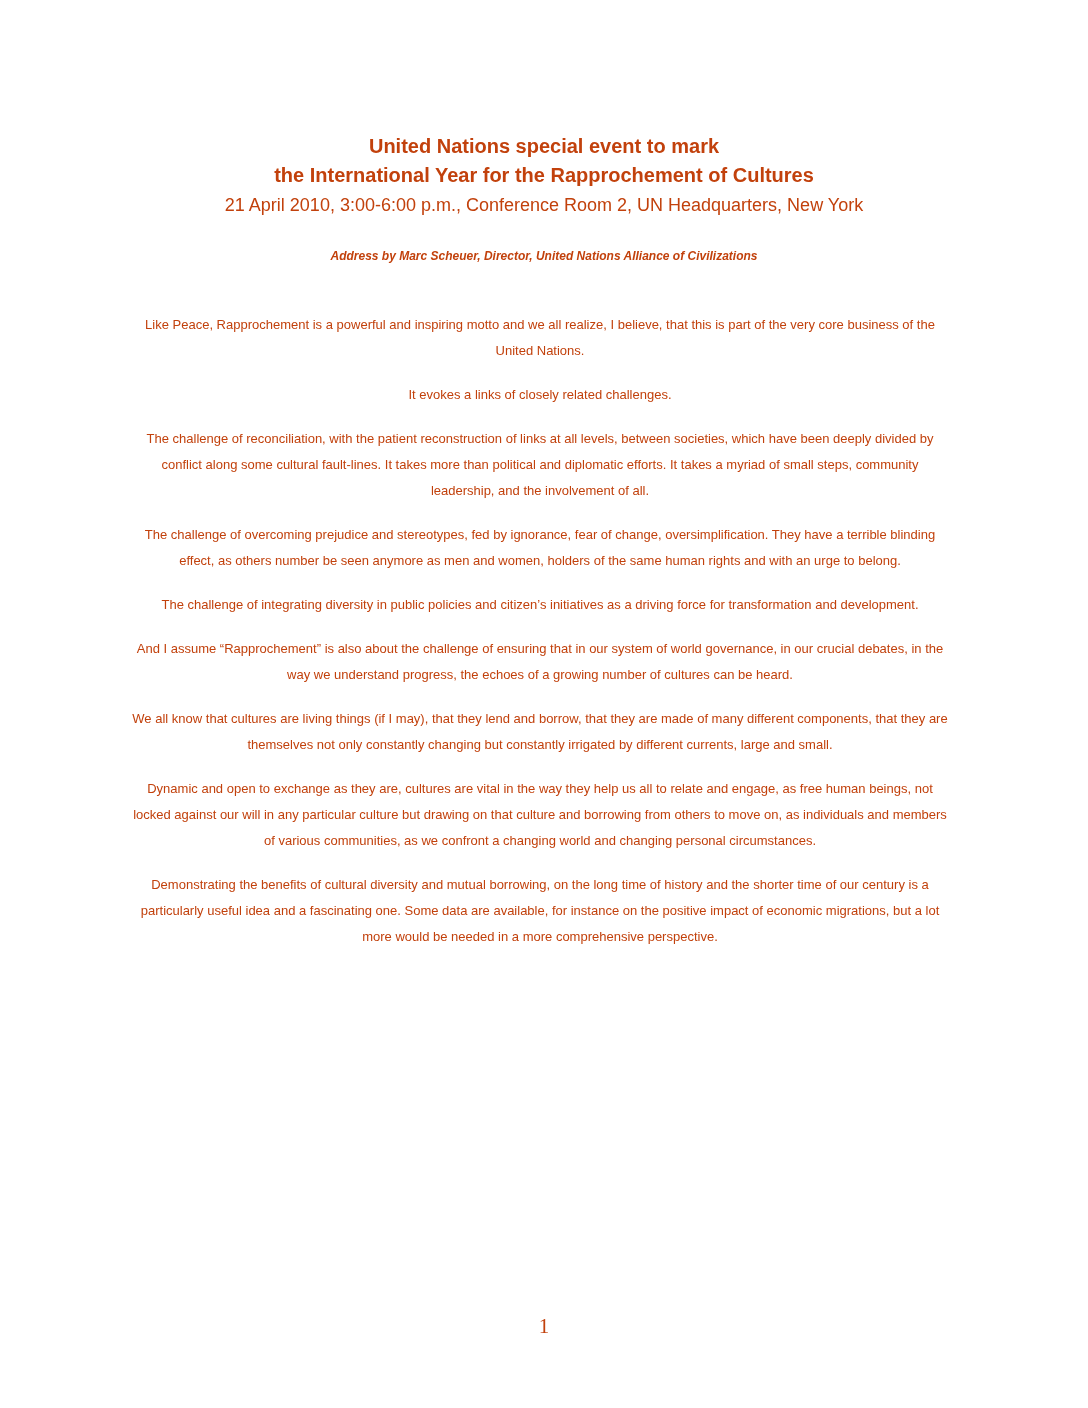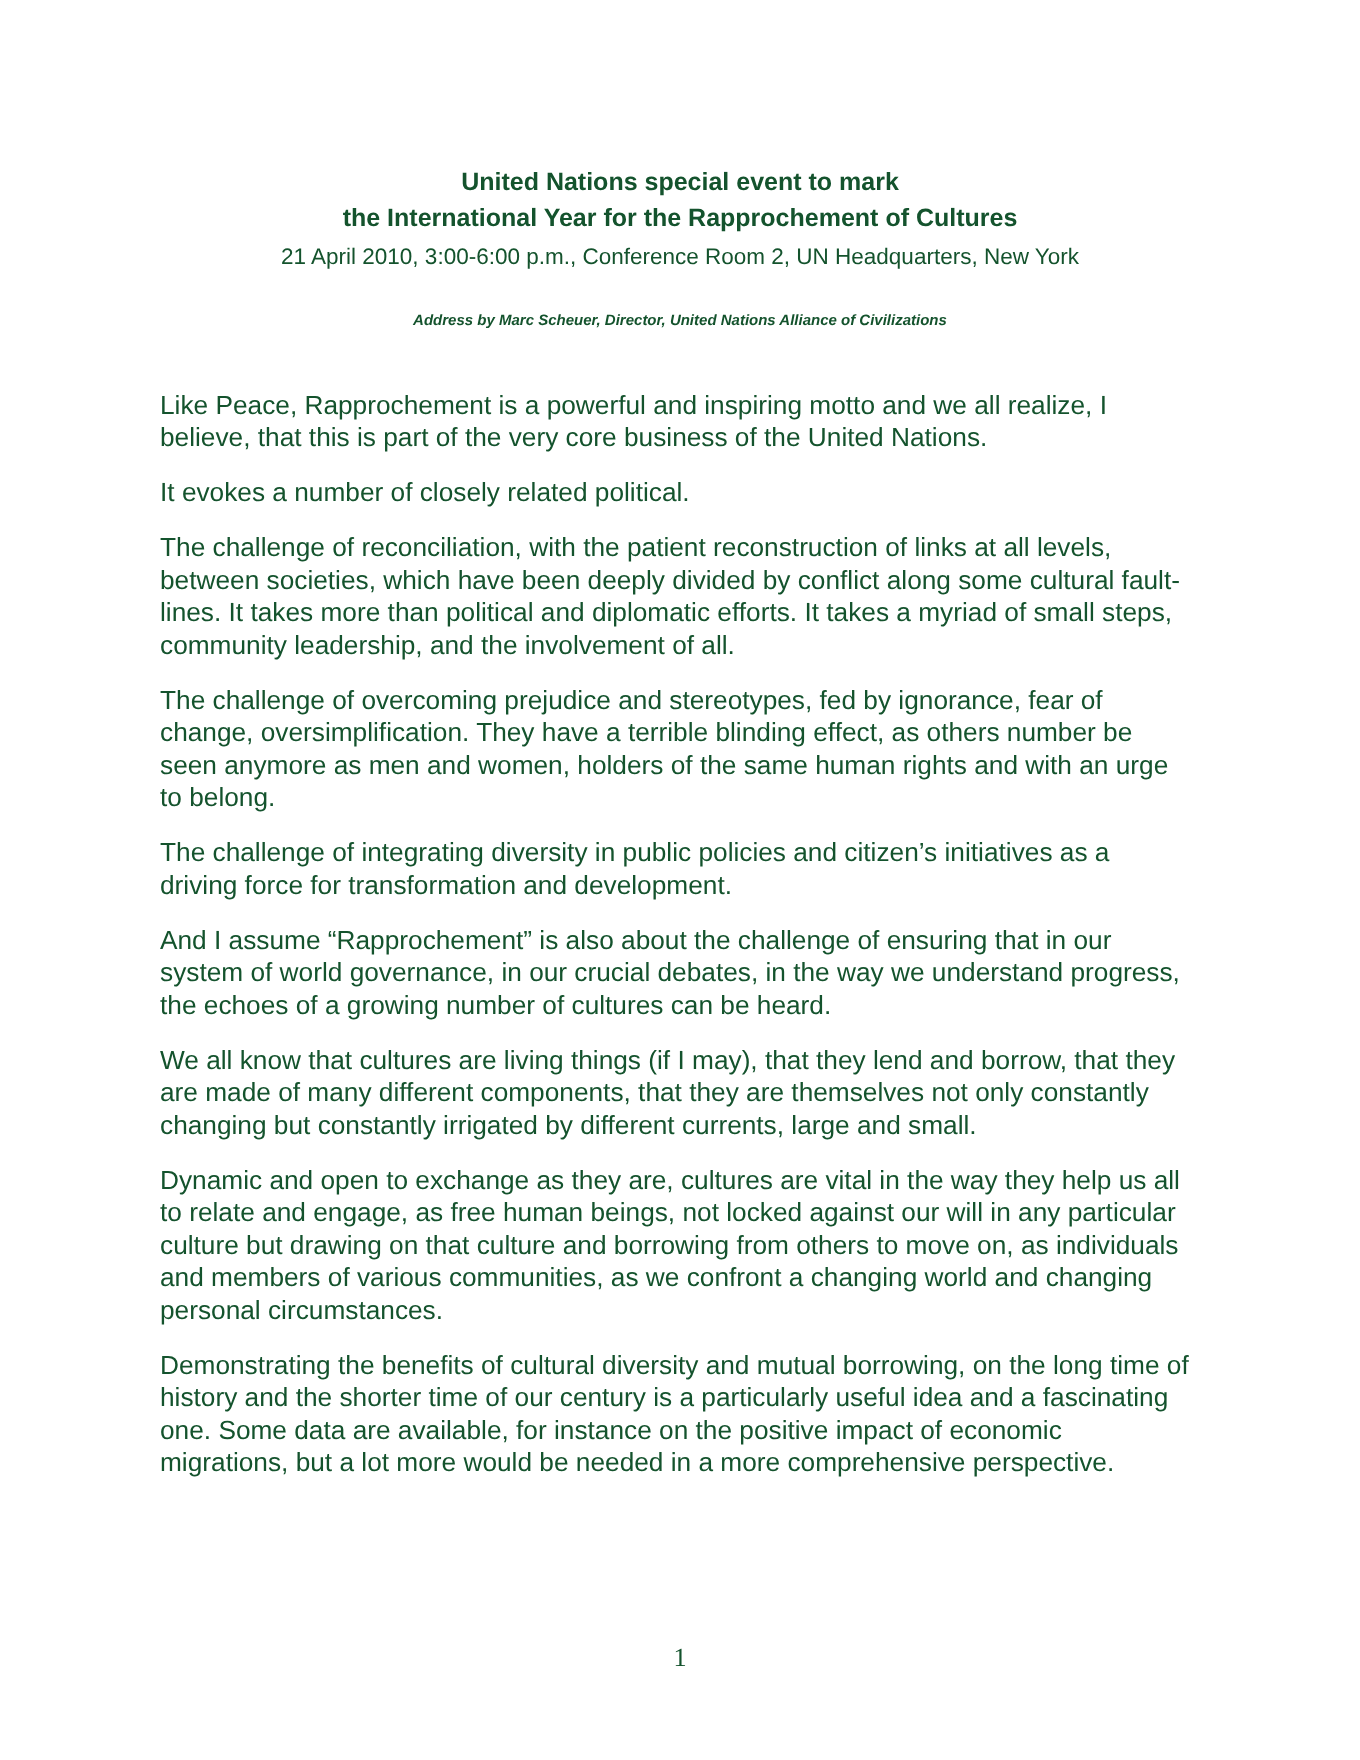--- a/index.html
+++ b/index.html
@@ -5,21 +5,21 @@
   html, body {
     margin: 0;
     padding: 0;
     background: #ffffff;
   }
   .page {
     position: relative;
     width: 1088px;
     height: 1408px;
     background: #ffffff;
-    color: #14532d;
+    color: #c2410c;
     font-family: "Liberation Sans", sans-serif;
     overflow: hidden;
   }
   .doc-header {
     position: absolute;
     top: 132px;
     left: 0;
     width: 100%;
     text-align: center;
   }
@@ -40,23 +40,23 @@
     line-height: 26px;
   }
   .doc-body {
     position: absolute;
     top: 312px;
     left: 128px;
     width: 824px;
   }
   .doc-body p {
     margin: 0 0 18px 0;
-    font-size: 21px;
+    font-size: 13px;
     line-height: 26px;
-    text-align: left;
+    text-align: center;
   }
   .page-footer {
     position: absolute;
     top: 1314px;
     left: 0;
     width: 100%;
     text-align: center;
     font-family: "Liberation Serif", serif;
     font-size: 21px;
     line-height: 24px;
@@ -69,21 +69,21 @@
 
   <div class="doc-header">
     <div class="doc-title-line">United Nations special event to mark</div>
     <div class="doc-title-line">the International Year for the Rapprochement of Cultures</div>
     <div class="doc-date-line">21 April 2010, 3:00-6:00 p.m., Conference Room 2, UN Headquarters, New York</div>
     <div class="doc-address-line">Address by Marc Scheuer, Director, United Nations Alliance of Civilizations</div>
   </div>
 
   <div class="doc-body">
       <p>Like Peace, Rapprochement is a powerful and inspiring motto and we all realize, I believe, that this is part of the very core business of the United Nations.</p>
-      <p>It evokes a number of closely related political.</p>
+      <p>It evokes a links of closely related challenges.</p>
       <p>The challenge of reconciliation, with the patient reconstruction of links at all levels, between societies, which have been deeply divided by conflict along some cultural fault-lines. It takes more than political and diplomatic efforts. It takes a myriad of small steps, community leadership, and the involvement of all.</p>
       <p>The challenge of overcoming prejudice and stereotypes, fed by ignorance, fear of change, oversimplification. They have a terrible blinding effect, as others number be seen anymore as men and women, holders of the same human rights and with an urge to belong.</p>
       <p>The challenge of integrating diversity in public policies and citizen’s initiatives as a driving force for transformation and development.</p>
       <p>And I assume “Rapprochement” is also about the challenge of ensuring that in our system of world governance, in our crucial debates, in the way we understand progress, the echoes of a growing number of cultures can be heard.</p>
       <p>We all know that cultures are living things (if I may), that they lend and borrow, that they are made of many different components, that they are themselves not only constantly changing but constantly irrigated by different currents, large and small.</p>
       <p>Dynamic and open to exchange as they are, cultures are vital in the way they help us all to relate and engage, as free human beings, not locked against our will in any particular culture but drawing on that culture and borrowing from others to move on, as individuals and members of various communities, as we confront a changing world and changing personal circumstances.</p>
       <p>Demonstrating the benefits of cultural diversity and mutual borrowing, on the long time of history and the shorter time of our century is a particularly useful idea and a fascinating one. Some data are available, for instance on the positive impact of economic migrations, but a lot more would be needed in a more comprehensive perspective.</p>
     </div>
 
   <div class="page-footer">

